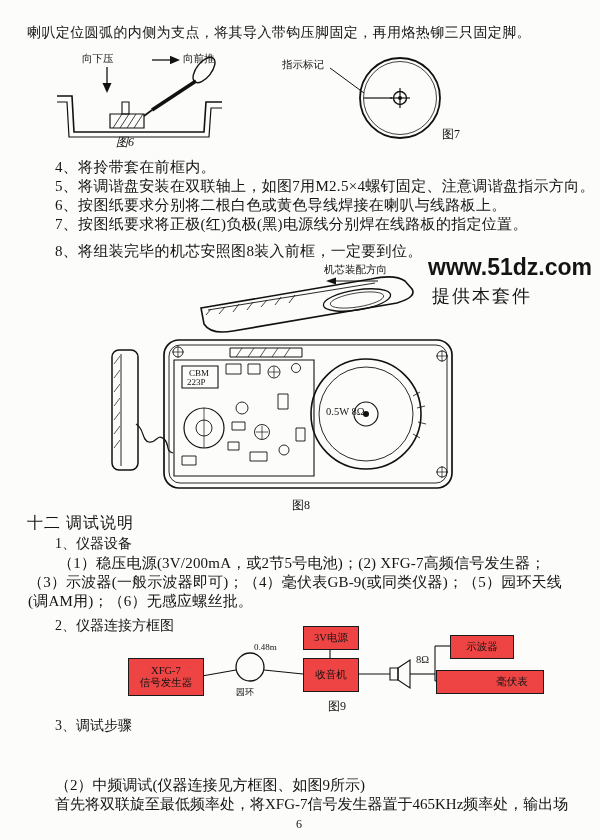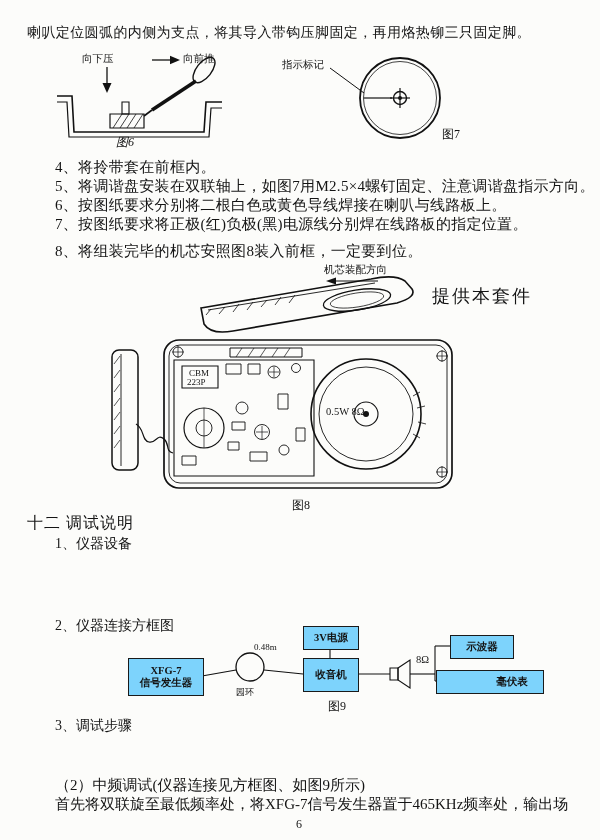--- a/index.html
+++ b/index.html
@@ -9,21 +9,21 @@
   .para{position:absolute;white-space:normal;line-height:19px;}
   .fs13{font-size:15px;}
   .fs14{font-size:14px;}
   .bold{font-weight:normal;}
   .small{font-size:10.5px;}
   .tiny{font-size:9px;}
   .cap{font-size:12px;}
   svg{position:absolute;left:0;top:0;}
   .fig{position:absolute;}
   .box{position:absolute;border:1.2px solid #1a1a1a;display:flex;align-items:center;justify-content:center;
-       text-align:center;font-size:10.5px;line-height:12px;background:#7dd3fc;font-weight:bold;}
+       text-align:center;font-size:10.5px;line-height:12px;background:#ef4444;}
   .wm1{font-family:"Liberation Sans","DejaVu Sans",sans-serif;font-size:23px;font-weight:bold;}
   .wm2{font-family:"Liberation Sans","DejaVu Sans",sans-serif;font-size:18px;}
   .pageno{font-size:12px;}
   line,path,circle,ellipse,rect,polyline{vector-effect:non-scaling-stroke;}
 </style>
 </head>
 <body>
 
 <div class="page">
 
@@ -73,20 +73,21 @@
     <div class="t small" style="left:2px;top:6px;">指示标记</div>
     <div class="t cap" style="left:162px;top:74px;">图7</div>
   </div>
 
   <div class="t fs13" style="left:55px;top:158px;letter-spacing:0.3px;">4、将拎带套在前框内。</div>
   <div class="t fs13" style="left:55px;top:177px;letter-spacing:0.3px;">5、将调谐盘安装在双联轴上，如图7用M2.5×4螺钉固定、注意调谐盘指示方向。</div>
   <div class="t fs13" style="left:55px;top:196px;letter-spacing:0.3px;">6、按图纸要求分别将二根白色或黄色导线焊接在喇叭与线路板上。</div>
   <div class="t fs13" style="left:55px;top:215px;letter-spacing:0.3px;">7、按图纸要求将正极(红)负极(黑)电源线分别焊在线路板的指定位置。</div>
   <div class="t fs13" style="left:55px;top:242px;letter-spacing:0.3px;">8、将组装完毕的机芯安照图8装入前框，一定要到位。</div>
 
+  <div class="t wm1" style="left:428px;top:254px;">www.51dz.com</div>
   <div class="t wm2" style="left:432px;top:284px;letter-spacing:2px;">提供本套件</div>
 
   <div class="fig" style="left:185px;top:272px;width:250px;height:64px;">
     <svg width="250" height="64" viewBox="0 0 250 64">
       <path d="M16,36 L186,7 Q210,2 220,9 L227,17 Q232,25 212,31 L48,59 Q26,63 19,52 Z" fill="none" stroke="#111" stroke-width="1.6"></path>
       <path d="M23,38 L190,11" stroke="#111" stroke-width="0.9" fill="none"></path>
 
       <line x1="26" y1="37" x2="21" y2="43" stroke="#111" stroke-width="0.8"></line>
       <line x1="40" y1="35" x2="34" y2="42" stroke="#111" stroke-width="0.8"></line>
       <line x1="54" y1="32" x2="48" y2="40" stroke="#111" stroke-width="0.8"></line>
@@ -175,20 +176,21 @@
       <line x1="70" y1="10" x2="70" y2="22" stroke="#111" stroke-width="0.7"></line>
     </svg>
     <div class="t tiny" style="left:81px;top:32px;">CBM</div>
     <div class="t tiny" style="left:79px;top:41px;">223P</div>
     <div class="t small" style="left:218px;top:70px;">0.5W 8Ω</div>
   </div>
   <div class="t cap" style="left:272px;top:497px;margin-left:20px;">图8</div>
 
   <div class="t bold" style="left:27px;top:513px;font-size:16px;letter-spacing:1px;">十二 调试说明</div>
   <div class="t bold fs14" style="left:55px;top:535px;">1、仪器设备</div>
+  <div class="para fs13" style="left:28px;top:554px;width:547px;text-indent:2em;letter-spacing:0.2px;">（1）稳压电源(3V/200mA，或2节5号电池)；(2) XFG-7高频信号发生器；（3）示波器(一般示波器即可)；（4）毫伏表GB-9(或同类仪器)；（5）园环天线(调AM用)；（6）无感应螺丝批。</div>
   <div class="t bold fs14" style="left:55px;top:617px;text-align:center;">2、仪器连接方框图</div>
 
   <div class="fig" style="left:100px;top:624px;width:440px;height:92px;">
     <svg width="440" height="92" viewBox="0 0 440 92">
 
       <line x1="102" y1="52" x2="136" y2="46" stroke="#111" stroke-width="1.1"></line>
       <circle cx="150" cy="43" r="14" fill="none" stroke="#111" stroke-width="1.3"></circle>
       <line x1="164" y1="46" x2="203" y2="50" stroke="#111" stroke-width="1.1"></line>
 
       <line x1="230" y1="25" x2="230" y2="34" stroke="#111" stroke-width="1.1"></line>

